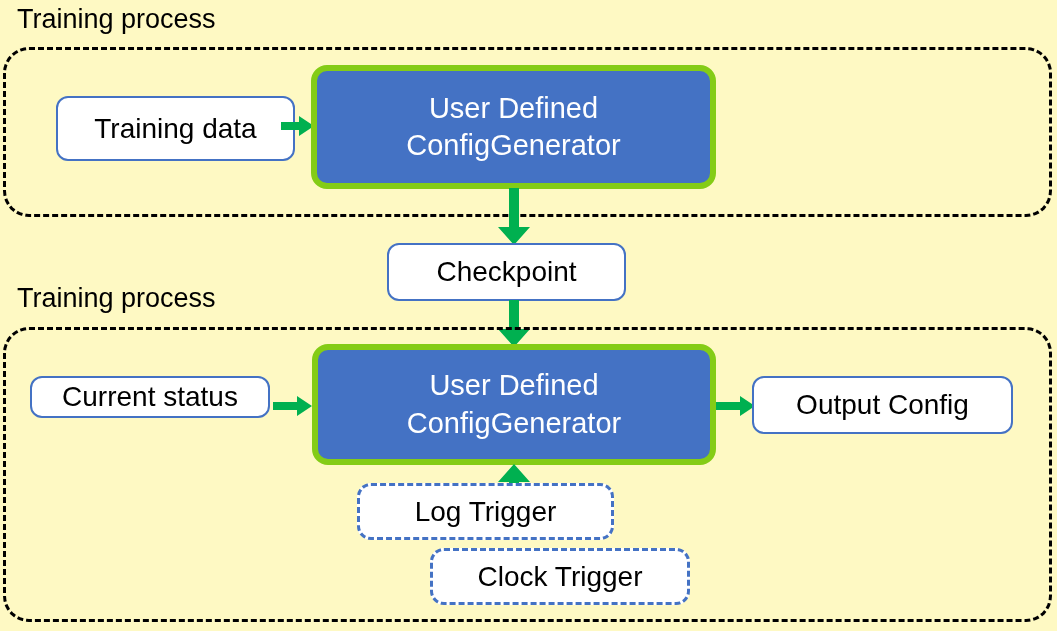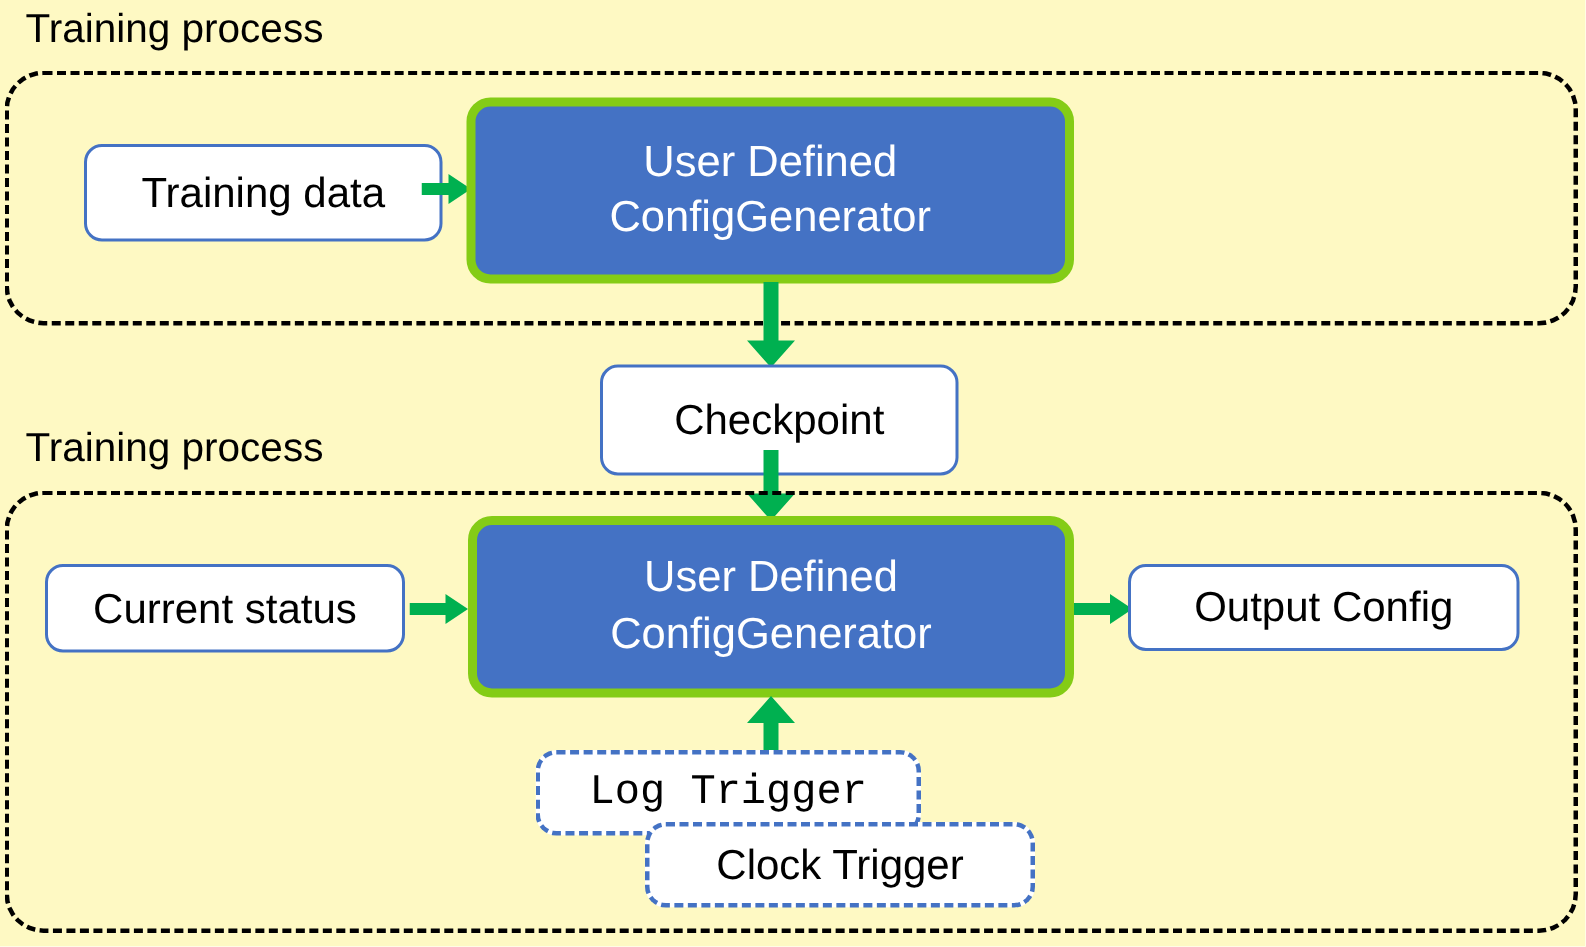--- a/index.html
+++ b/index.html
@@ -91,35 +91,35 @@
     <span>User Defined</span>
     <span>ConfigGenerator</span>
   </div>
 
   <div class="arrow" style="left:497px; top:188px;">
     <svg width="34" height="58" viewBox="0 0 34 58">
       <path d="M12 0 L22 0 L22 39 L33 39 L17 57 L1 39 L12 39 Z" fill="#00B050"></path>
     </svg>
   </div>
 
-  <div class="node node-plain" style="left:400px; top:243px; width:239px; height:74px;align-items:center;">
+  <div class="node node-plain" style="left:387px; top:243px; width:239px; height:58px;align-items:center;">
     <span>Checkpoint</span>
   </div>
 
   <div class="arrow" style="left:497px; top:300px;">
     <svg width="34" height="48" viewBox="0 0 34 48">
       <path d="M12 0 L22 0 L22 29 L33 29 L17 47 L1 29 L12 29 Z" fill="#00B050"></path>
     </svg>
   </div>
 
   <div class="group-label" style="left:17px; top:285px;">Training process</div>
 
   <div class="dashed-container" style="left:3px; top:327px; width:1049px; height:295px;"></div>
 
-  <div class="node node-plain" style="left:30px; top:376px; width:240px; height:59px;">
+  <div class="node node-plain" style="left:30px; top:376px; width:240px; height:42px;">
     <span>Current status</span>
   </div>
 
   <div class="arrow" style="left:273px; top:394px;">
     <svg width="40" height="24" viewBox="0 0 40 24">
       <path d="M0 8 L24 8 L24 2 L39 12 L24 22 L24 16 L0 16 Z" fill="#00B050"></path>
     </svg>
   </div>
 
   <div class="node node-primary" style="left:312px; top:344px; width:404px; height:121px;">
@@ -136,21 +136,21 @@
   <div class="node node-plain" style="left:752px; top:376px; width:261px; height:58px;">
     <span>Output Config</span>
   </div>
 
   <div class="arrow" style="left:497px; top:464px;">
     <svg width="34" height="42" viewBox="0 0 34 42">
       <path d="M17 0 L33 18 L22 18 L22 41 L12 41 L12 18 L1 18 Z" fill="#00B050"></path>
     </svg>
   </div>
 
-  <div class="node node-dashed" style="left:357px; top:500px; width:257px; height:57px; z-index:3;font-family:Liberation Mono, monospace;">
+  <div class="node node-dashed" style="left:357px; top:483px; width:257px; height:57px; z-index:3;">
     <span>Log Trigger</span>
   </div>
 
   <div class="node node-dashed" style="left:430px; top:548px; width:260px; height:57px; z-index:4;">
     <span>Clock Trigger</span>
   </div>
 
 </div>
 
 </body></html>

